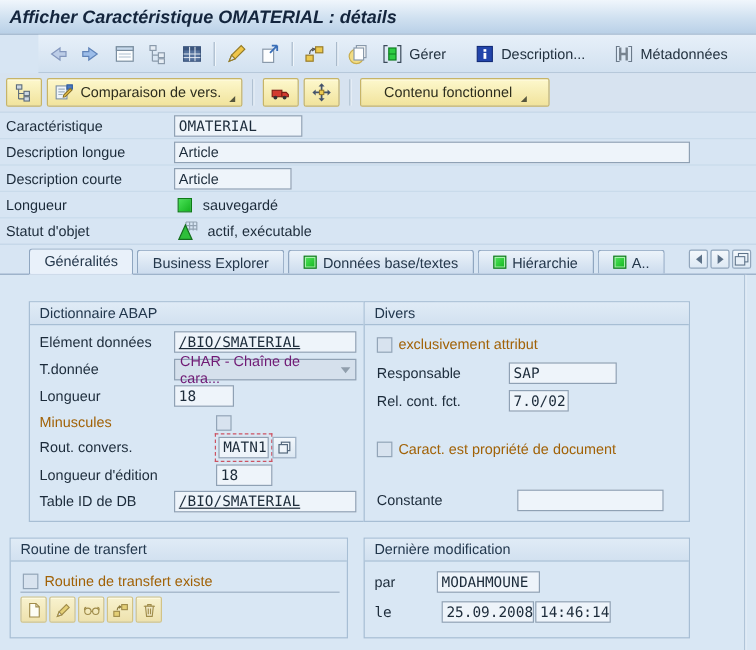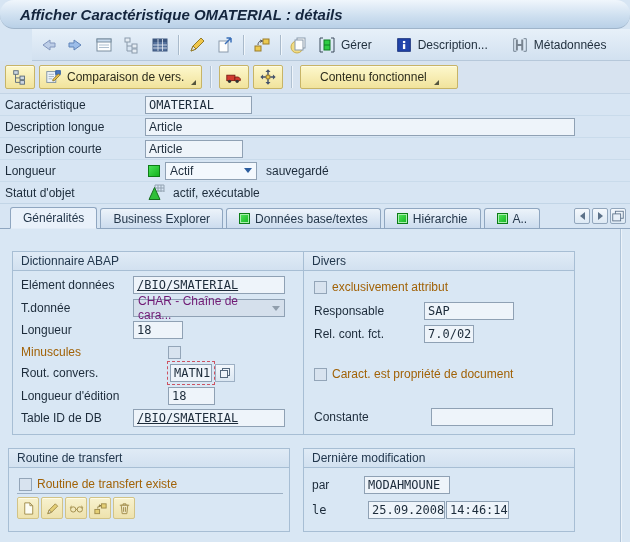--- a/index.html
+++ b/index.html
@@ -4,24 +4,24 @@
 <style>
   * { box-sizing: border-box; margin: 0; padding: 0; }
   html,body { background:#d7e5f3; }
   .screen {
     position: relative; width: 630px; height: 542px; overflow: hidden;
     font-family: "Liberation Sans", sans-serif; font-size: 12px; color:#1c2b3a;
     background:#d7e5f3;
   }
   
   .titlebar {
-    height: 29px; display:flex; align-items:center; padding-left:20px;
+    height: 29px; display:flex; align-items:center; padding-left:8px;
     background: linear-gradient(180deg,#f0f6fc 0%,#cfe0f0 55%,#b9d0e7 100%);
     border-bottom:1px solid #9fb4ca;
-    font-style: italic; font-weight: bold; font-size: 15px; color:#14253d;border-radius:14px;
+    font-style: italic; font-weight: bold; font-size: 15px; color:#14253d;
   }
   
   .std-toolbar {
     height: 32px; display:flex; align-items:center; padding:0 6px; gap:8px;
     background: linear-gradient(180deg,#e7f0f9 0%,#d2e1f0 100%);
     border-bottom:1px solid #b6c8da;
     margin-left:32px;
   }
   .ticon { width:20px; height:20px; display:flex; align-items:center; justify-content:center; flex:none; }
   .tsep  { width:1px; height:20px; background:#a9bacb; box-shadow:1px 0 0 #f0f6fb; flex:none; }
@@ -56,21 +56,21 @@
           background:linear-gradient(135deg,#4ae257 0%,#14b31f 100%); border:1px solid #0d7c16; }
   .dd { height:18px; display:flex; align-items:center; justify-content:space-between;
         padding:0 4px; background:#f3f8fd; border:1px solid #8fa1b4; }
   .dd .arr { width:0; height:0; border-left:4px solid transparent; border-right:4px solid transparent;
              border-top:5px solid #2c5d9e; }
   .dd.disabled { background:#d5e0ec; color:#701a75; }
   .dd.disabled .arr { border-top-color:#909eac; }
   .suffix { margin-left:9px; }
   .stat-txt { margin-left:7px; }
   
-  .tabstrip { height:23px; display:flex; align-items:flex-end; padding-left:10px; position:relative; }
+  .tabstrip { height:23px; display:flex; align-items:flex-end; padding-left:24px; position:relative; }
   .tab {
     height:20px; display:flex; align-items:center; gap:5px; padding:0 12px; margin-right:3px;
     background:linear-gradient(180deg,#ecf3fa 0%,#ccdcee 100%);
     border:1px solid #8fa6c0; border-bottom:none; border-radius:3px 3px 0 0;
     color:#24374b; white-space:nowrap; position:relative; z-index:1;
   }
   .tab.active { height:22px; background:#e9f1fa; z-index:5; margin-bottom:-1px;
                 border-bottom:1px solid #e2ecf7; }
   .tab.cut { max-width:56px; overflow:hidden; }
   .led { width:11px; height:11px; flex:none;
@@ -261,24 +261,20 @@
       <span class="flabel">Description longue</span>
       <span class="finput" style="width:430px">Article</span>
     </div>
     <div class="frow">
       <span class="flabel">Description courte</span>
       <span class="finput" style="width:98px">Article</span>
     </div>
     <div class="frow">
       <span class="flabel">Longueur</span>
       <span class="vled"></span>
-      <span class="dd" style="width:92px; margin-left:5px">
-        <span>Actif</span>
-        <span class="arr"></span>
-      </span>
       <span class="suffix">sauvegardé</span>
     </div>
     <div class="frow" style="border-bottom-color:#c2d5e6">
       <span class="flabel">Statut d'objet</span>
       <span class="ticon" style="margin-left:1px">
         <svg width="17" height="17" viewBox="0 0 17 17">
             <path d="M7 1 H16 M7 4 H16 M7 7 H16 M7 1 V8 M10 1 V8 M13 1 V8 M16 1 V8" stroke="#93a3b2" fill="none"></path>
             <path d="M1 15.5 L6.5 3.5 L12 15.5 Z" fill="#2fbf3a" stroke="#156f1d"></path>
           </svg>
       </span>
@@ -317,21 +313,21 @@
             <rect x="5" y="1" width="9" height="8" fill="none" stroke="#5c7188"></rect>
             <rect x="2" y="4" width="9" height="8" fill="#e8f0f8" stroke="#5c7188"></rect>
           </svg>
       </span>
     </span>
   </div>
 
   <div class="content">
     <div class="edge-r"></div>
 
-    <div class="gbox" style="left:12px; top:22px; width:338px; height:184px">
+    <div class="gbox" style="left:24px; top:22px; width:338px; height:184px">
       <div class="gbox-title">Dictionnaire ABAP</div>
       <div class="grow" style="top:23px">
         <span class="glabel">Elément données</span>
         <span class="gfield mono u" style="left:120px; width:152px">/BIO/SMATERIAL</span>
       </div>
       <div class="grow" style="top:46px">
         <span class="glabel">T.donnée</span>
         <span class="dd disabled" style="position:absolute; left:120px; width:152px">
           <span>CHAR - Chaîne de cara...</span>
           <span class="arr"></span>

